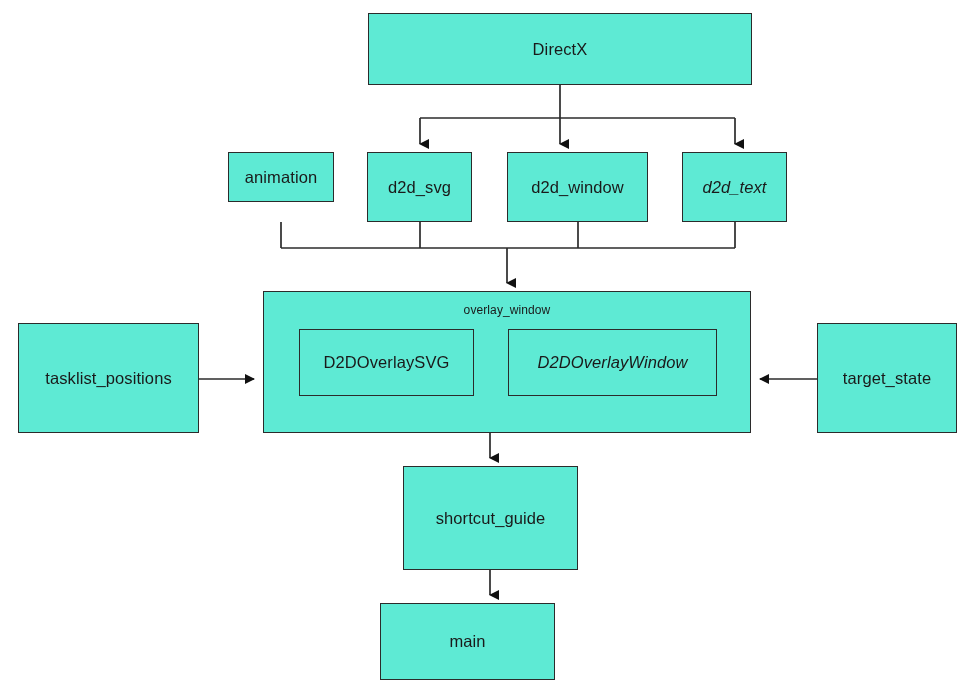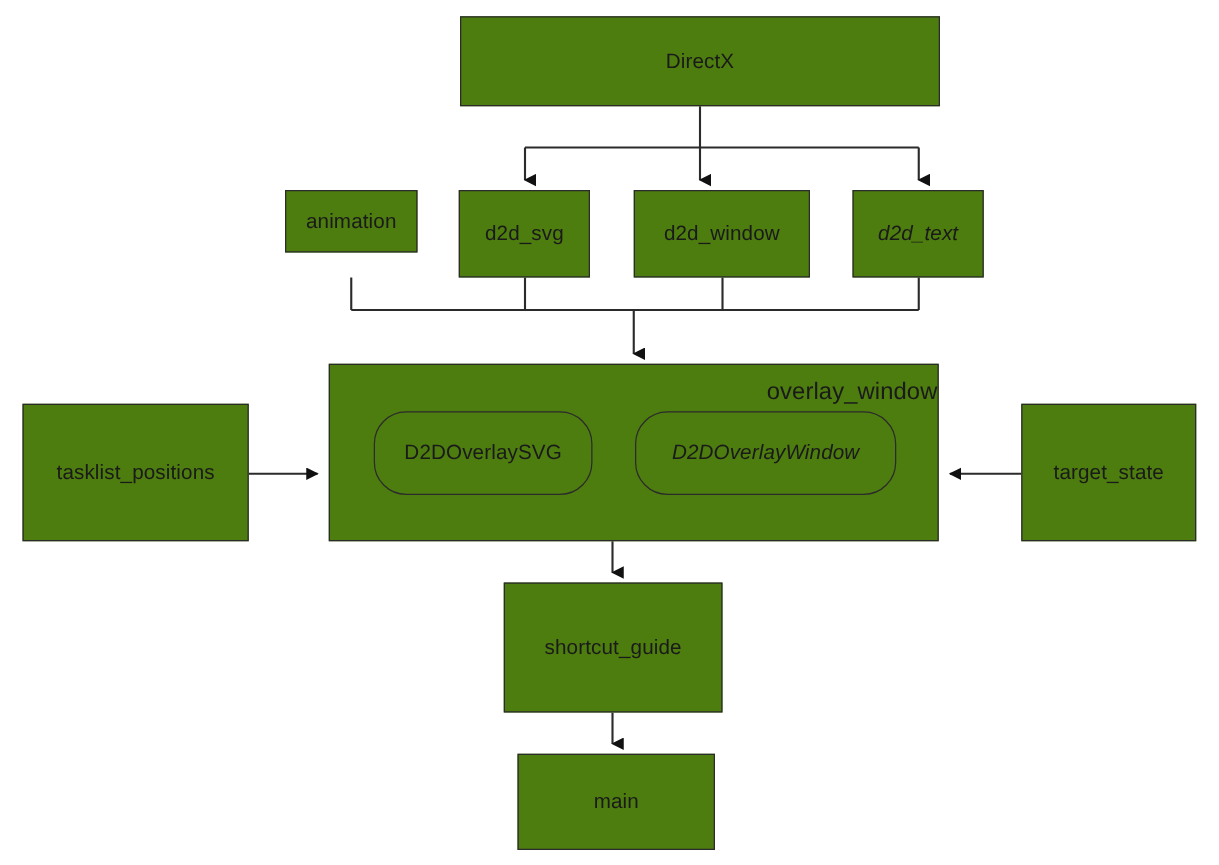--- a/index.html
+++ b/index.html
@@ -20,46 +20,45 @@
   #edge-layer {
     position: absolute;
     left: 0;
     top: 0;
     width: 975px;
     height: 692px;
   }
   .node {
     position: absolute;
     box-sizing: border-box;
-    background: #4d7c0f;
+    background: #5eead4;
     border: 1.6px solid #2b2b2b;
     display: flex;
     align-items: center;
     justify-content: center;
     color: #1a1a1a;
     font-size: 16.5px;
     font-family: "Liberation Sans", sans-serif;
     letter-spacing: 0.1px;
     white-space: nowrap;
   }
   .node.container {
     display: block;
   }
   .container-label {
     position: absolute;
     left: 0;
     right: 0;
     top: 11px;
-    text-align: right;
-    font-size: 19px;
+    text-align: center;
+    font-size: 12px;
     color: #1a1a1a;
   }
   .node.inner {
     font-size: 16.5px;
-    border-radius: 26px;
   }
 </style>
 </head>
 <body>
 
 <div id="diagram-root">
 
   <svg id="edge-layer" width="975" height="692" viewBox="0 0 975 692" xmlns="http://www.w3.org/2000/svg">
     <defs>
       <marker id="arrow-down" markerWidth="12" markerHeight="12" refX="5" refY="9" orient="auto" markerUnits="userSpaceOnUse">
@@ -140,17 +139,17 @@
   </div>
 
   <div class="node" style="left:817px; top:323px; width:140px; height:110px;">
     <span>target_state</span>
   </div>
 
   <div class="node" style="left:403px; top:466px; width:175px; height:104px;">
     <span>shortcut_guide</span>
   </div>
 
-  <div class="node" style="left:414px; top:603px; width:158px; height:77px;text-align:center;">
+  <div class="node" style="left:380px; top:603px; width:175px; height:77px;text-align:center;">
     <span>main</span>
   </div>
 
 </div>
 
 </body></html>

